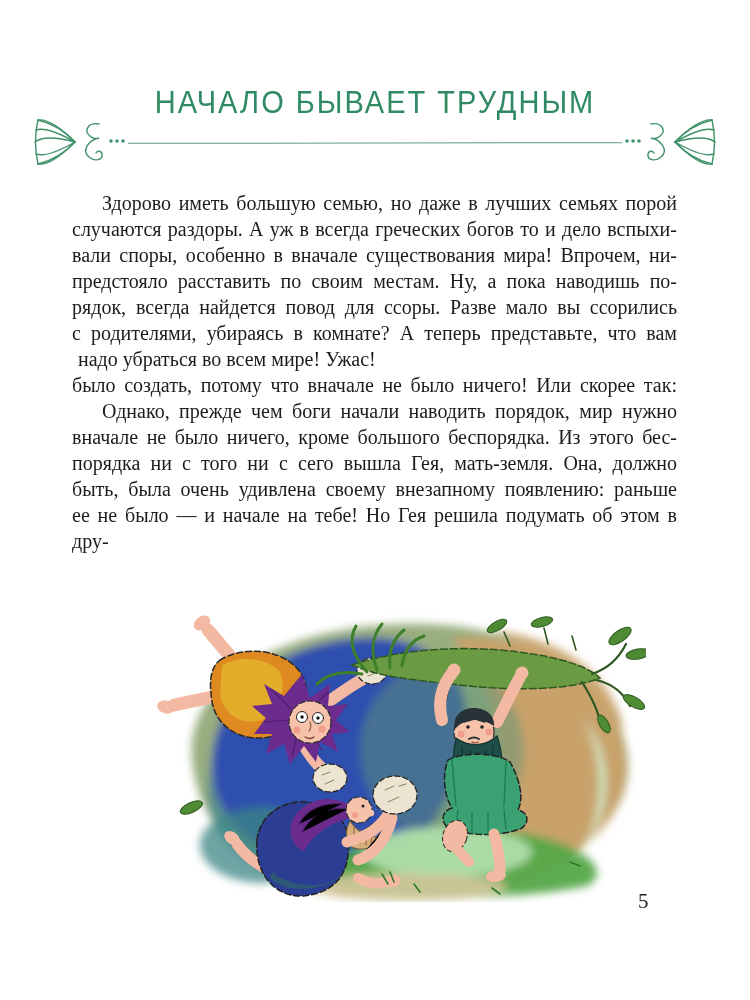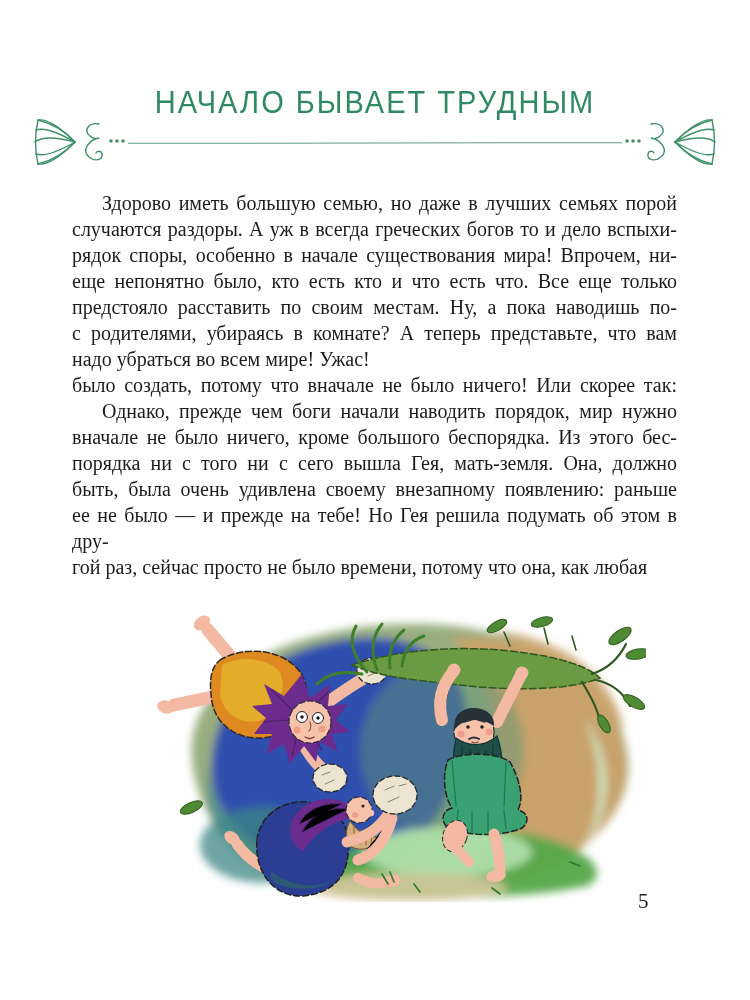--- a/index.html
+++ b/index.html
@@ -39,21 +39,21 @@
     opacity:.9;
   }
   .body-text{
     position:absolute;top:190px;left:72px;width:605px;
     font-size:20px;line-height:26px;
     text-align:justify;
   }
   .para{margin:0;}
   .line{white-space:normal;}
   .line.jline{text-align-last:justify;}
-  .line.last{text-align-last:left;}
+  .line.last{text-align-last:left;margin-left:6px;}
   .line.first{text-indent:30px;}
   .illustration{
     position:absolute;top:610px;left:152px;width:494px;height:292px;
   }
   .page-number{
     position:absolute;top:889px;left:638px;
     font-size:21px;color:#222;
   }
 </style>
 </head>
@@ -92,34 +92,33 @@
       <circle cx="78" cy="29" r="1.1" fill="#3f9168"></circle>
       <circle cx="84" cy="29" r="1.1" fill="#3f9168"></circle>
       <circle cx="90" cy="29" r="1.1" fill="#3f9168"></circle>
     </svg>
   </div>
 
   <div class="body-text">
       <div class="para">
         <div class="line first jline">Здорово иметь большую семью, но даже в лучших семьях порой</div>
         <div class="line jline">случаются раздоры. А уж в всегда греческих богов то и дело вспыхи-</div>
-        <div class="line jline">рядок споры, особенно в начале существования мира! Впрочем, ни-</div>
-        <div class="line jline">еще непонятно было, кто есть кто и что есть что. Все еще только</div>
+        <div class="line jline">вали споры, особенно в вначале существования мира! Впрочем, ни-</div>
         <div class="line jline">предстояло расставить по своим местам. Ну, а пока наводишь по-</div>
+        <div class="line jline">рядок, всегда найдется повод для ссоры. Разве мало вы ссорились</div>
         <div class="line jline">с родителями, убираясь в комнате? А теперь представьте, что вам</div>
         <div class="line last">надо убраться во всем мире! Ужас!</div>
       </div>
       <div class="para">
         <div class="line jline">было создать, потому что вначале не было ничего! Или скорее так:</div>
         <div class="line first jline">Однако, прежде чем боги начали наводить порядок, мир нужно</div>
         <div class="line jline">вначале не было ничего, кроме большого беспорядка. Из этого бес-</div>
         <div class="line jline">порядка ни с того ни с сего вышла Гея, мать-земля. Она, должно</div>
         <div class="line jline">быть, была очень удивлена своему внезапному появлению: раньше</div>
-        <div class="line jline">ее не было — и прежде на тебе! Но Гея решила подумать об этом в дру-</div>
-        <div class="line last">гой раз, сейчас просто не было времени, потому что она, как любая</div>
+        <div class="line jline">ее не было — и начале на тебе! Но Гея решила подумать об этом в дру-</div>
       </div>
     </div>
 
   <svg class="illustration" viewBox="0 0 494 292" role="img" aria-label="Акварельная иллюстрация: три лохматых титана на сине-зеленом земном шаре — один растянулся с камнями в руках, второй на коленях разглядывает камень, третий с темной бородой поднимает над головой дерево с листьями">
     <defs>
       <filter id="wc" x="-20%" y="-20%" width="140%" height="140%">
           <feGaussianBlur stdDeviation="4"></feGaussianBlur>
         </filter>
     </defs>
 

